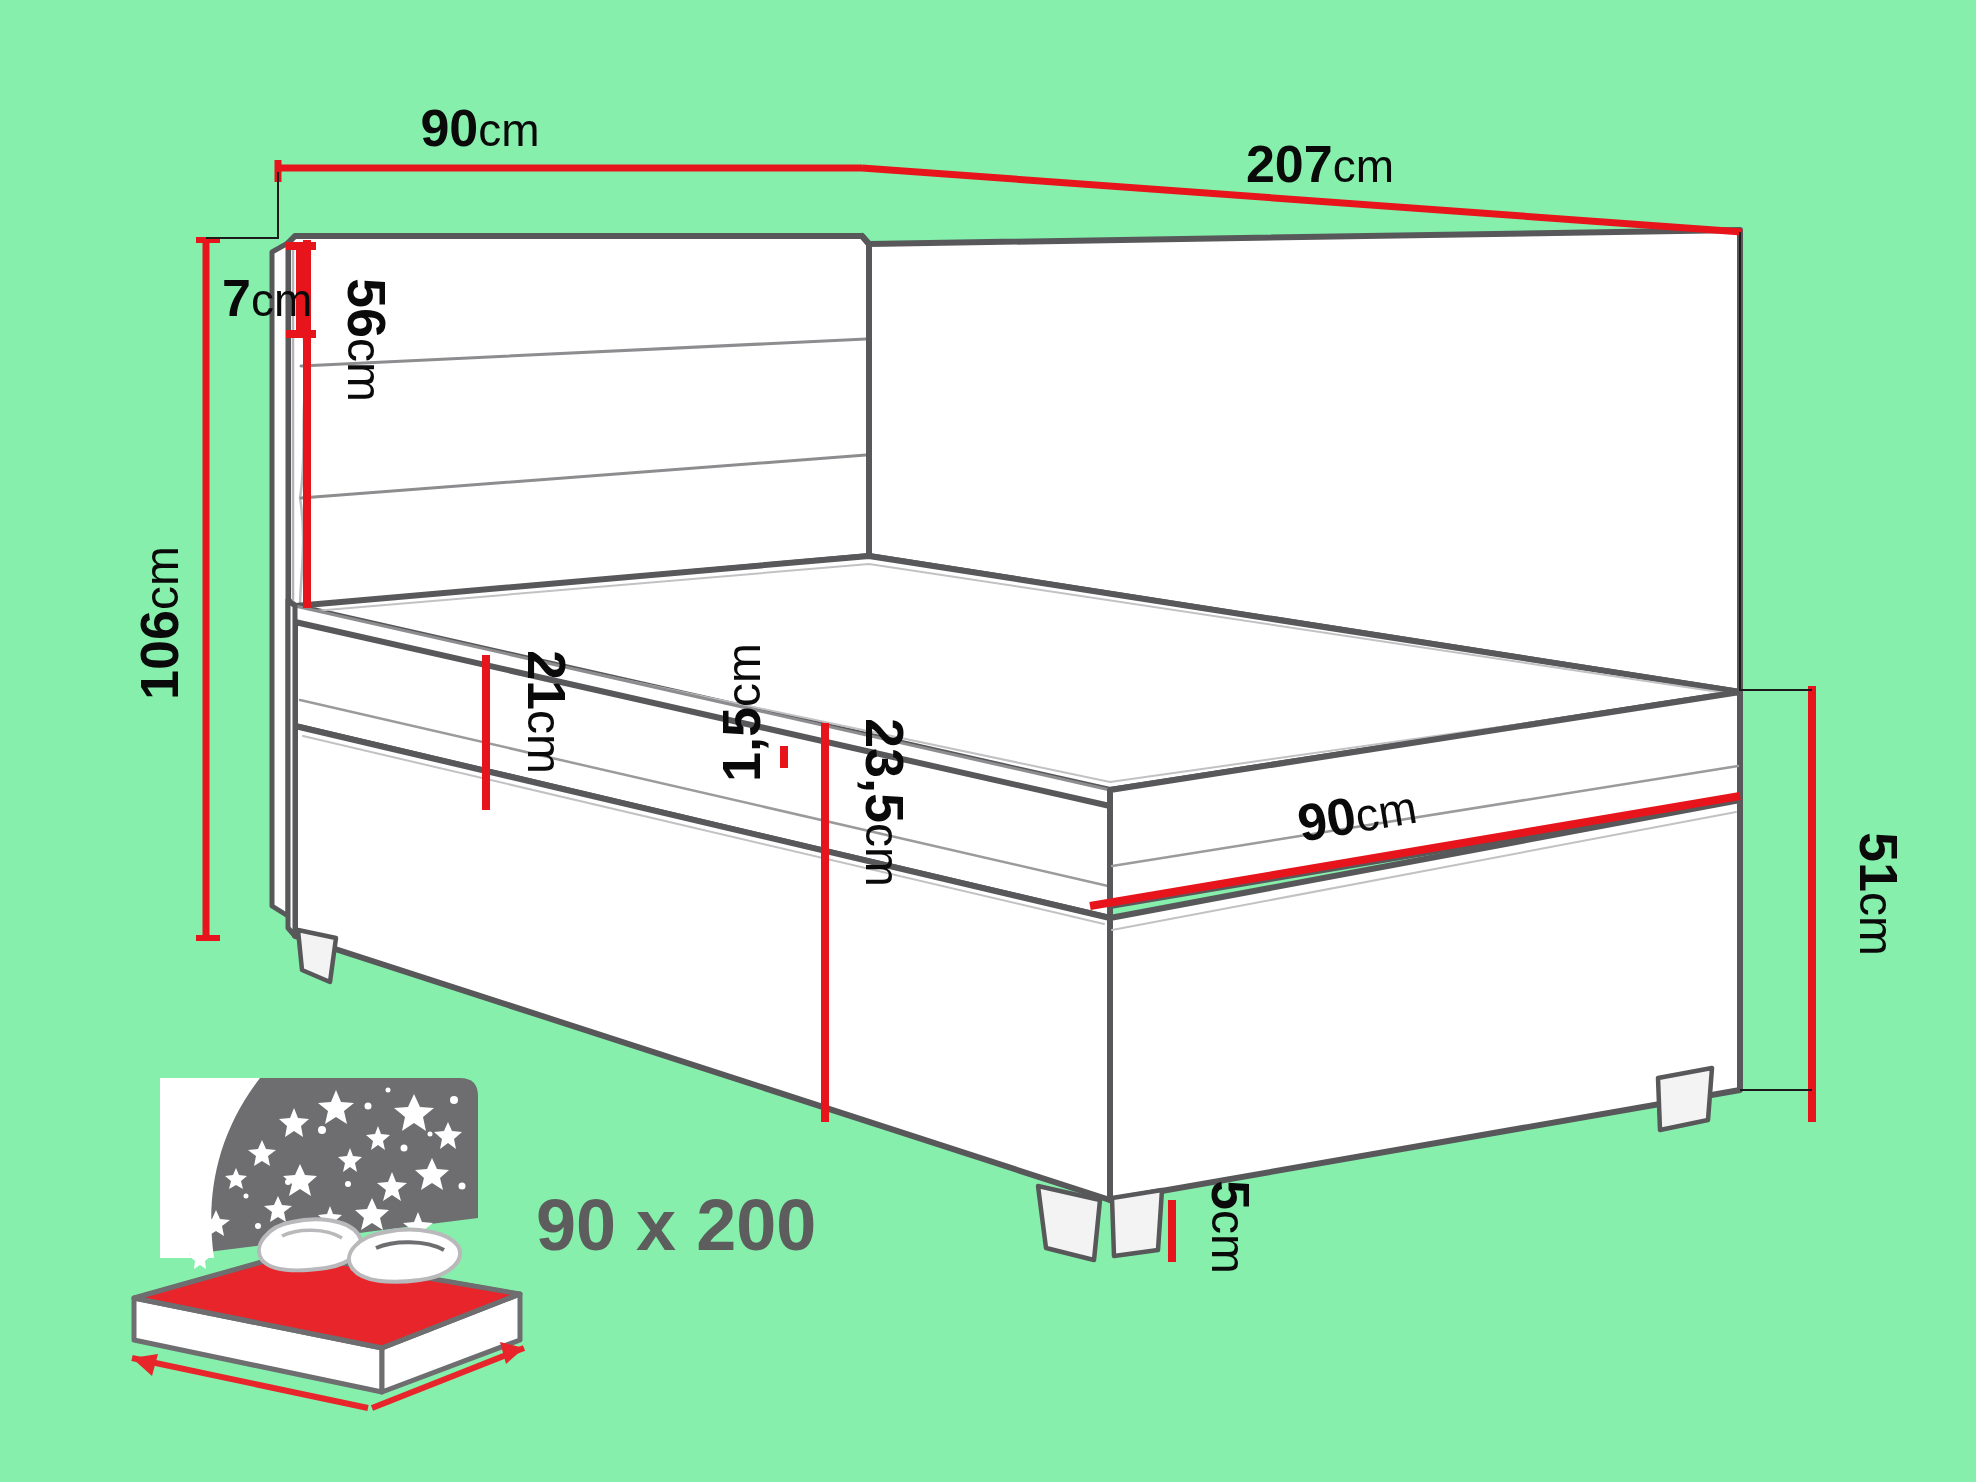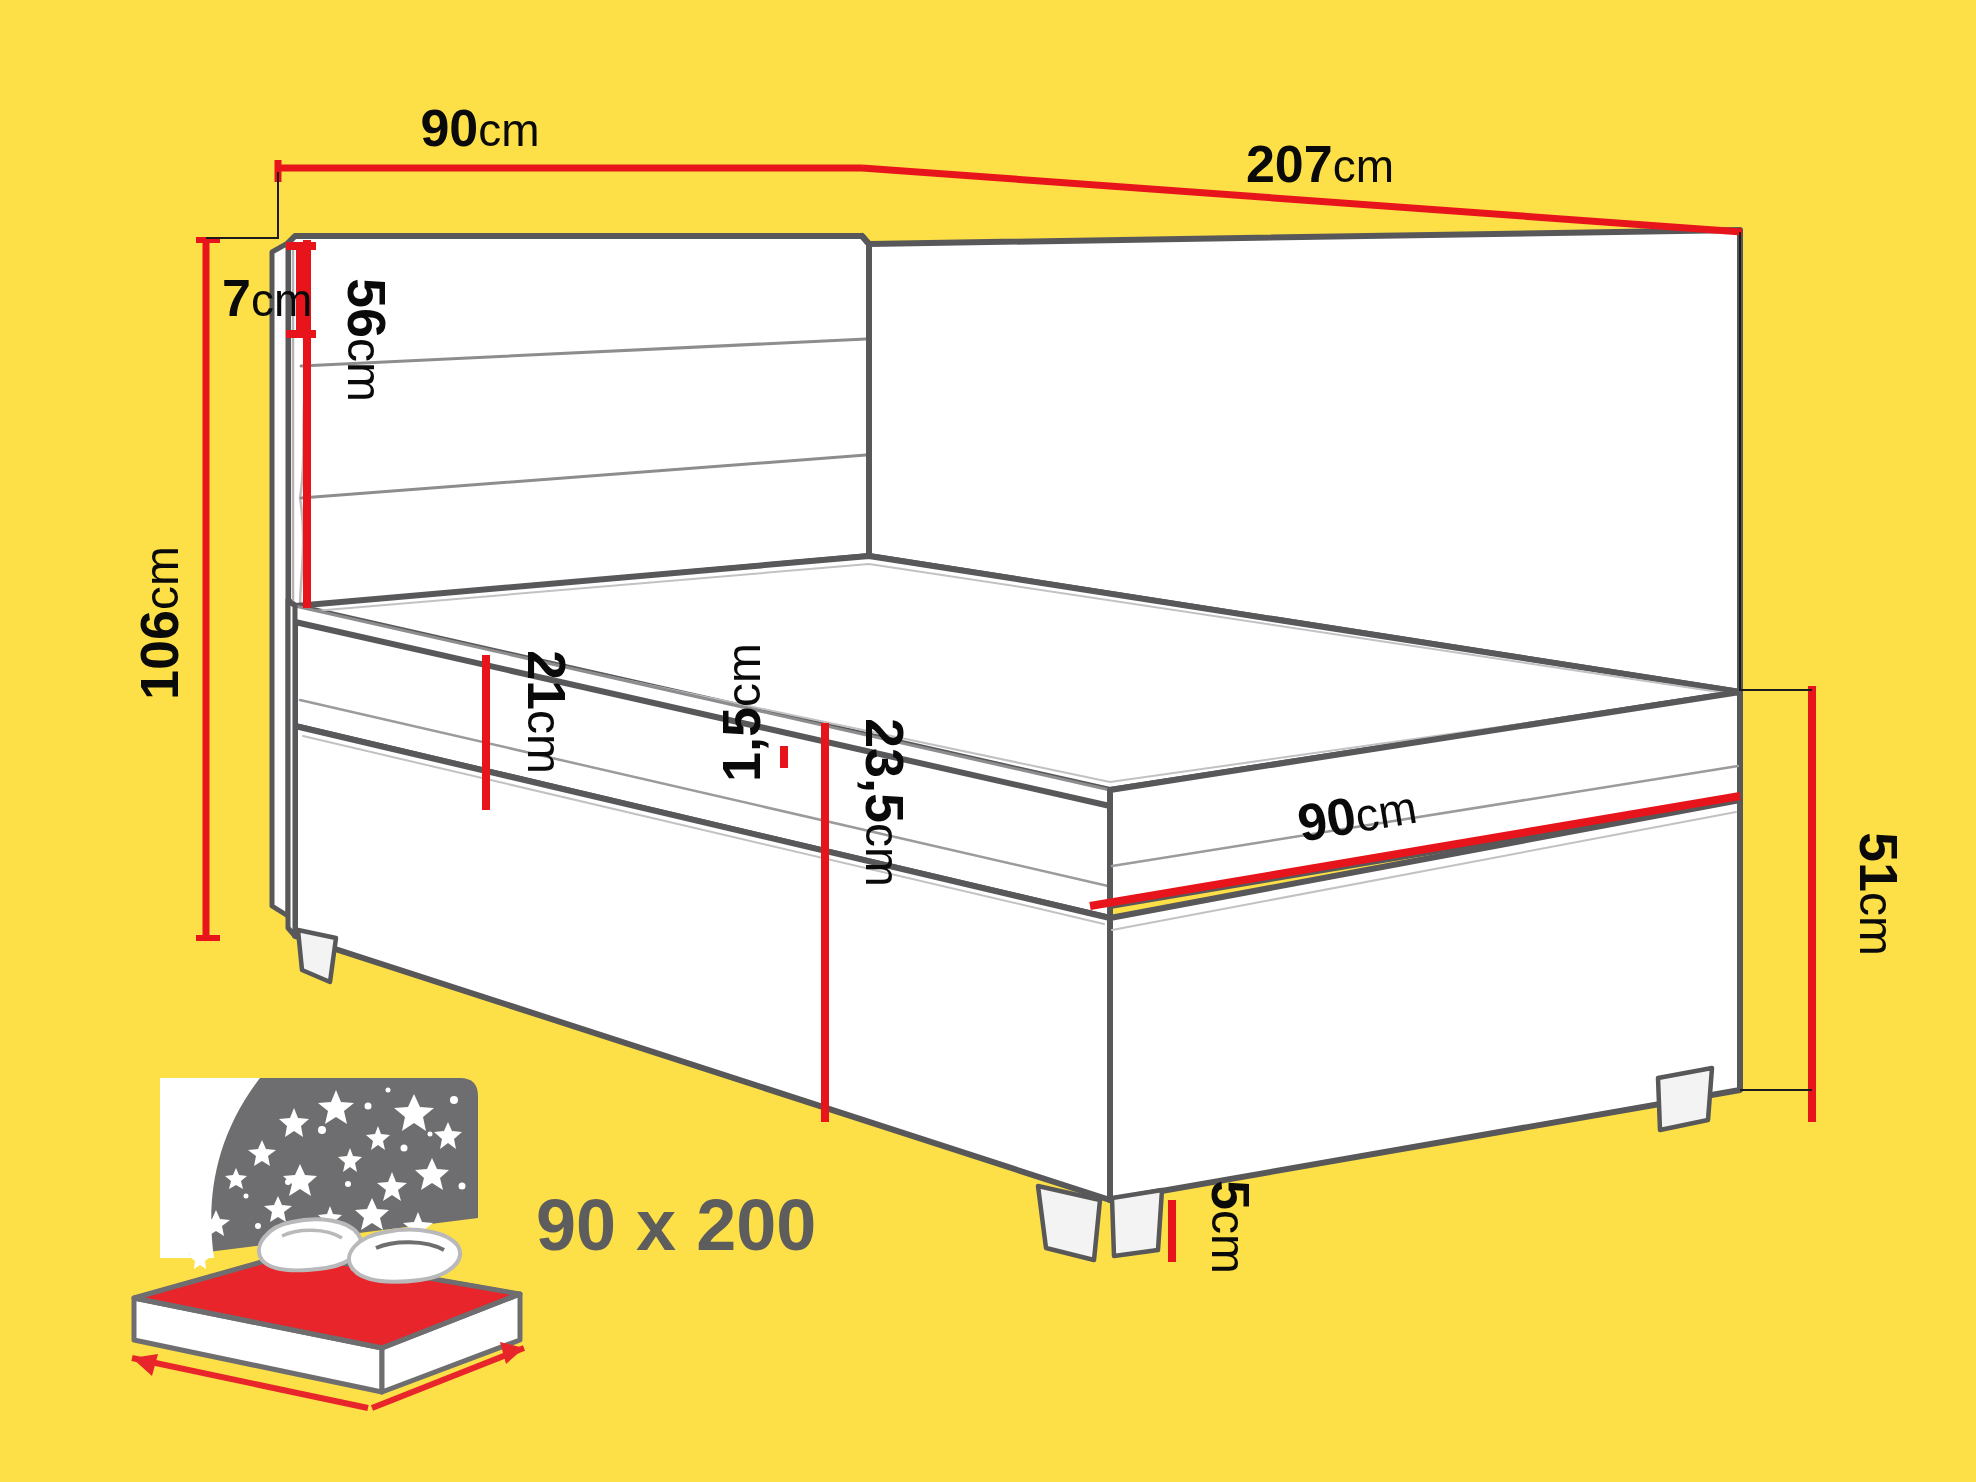--- a/index.html
+++ b/index.html
@@ -7,21 +7,21 @@
     padding: 0;
     background: #ffffff;
   }
   body {
     font-family: "Liberation Sans", sans-serif;
   }
   #stage {
     position: relative;
     width: 1976px;
     height: 1482px;
-    background: #fde047;
+    background: #86efac;
     overflow: hidden;
   }
   #diagram-svg {
     position: absolute;
     left: 0;
     top: 0;
     width: 1976px;
     height: 1482px;
   }
   .dim-text {

